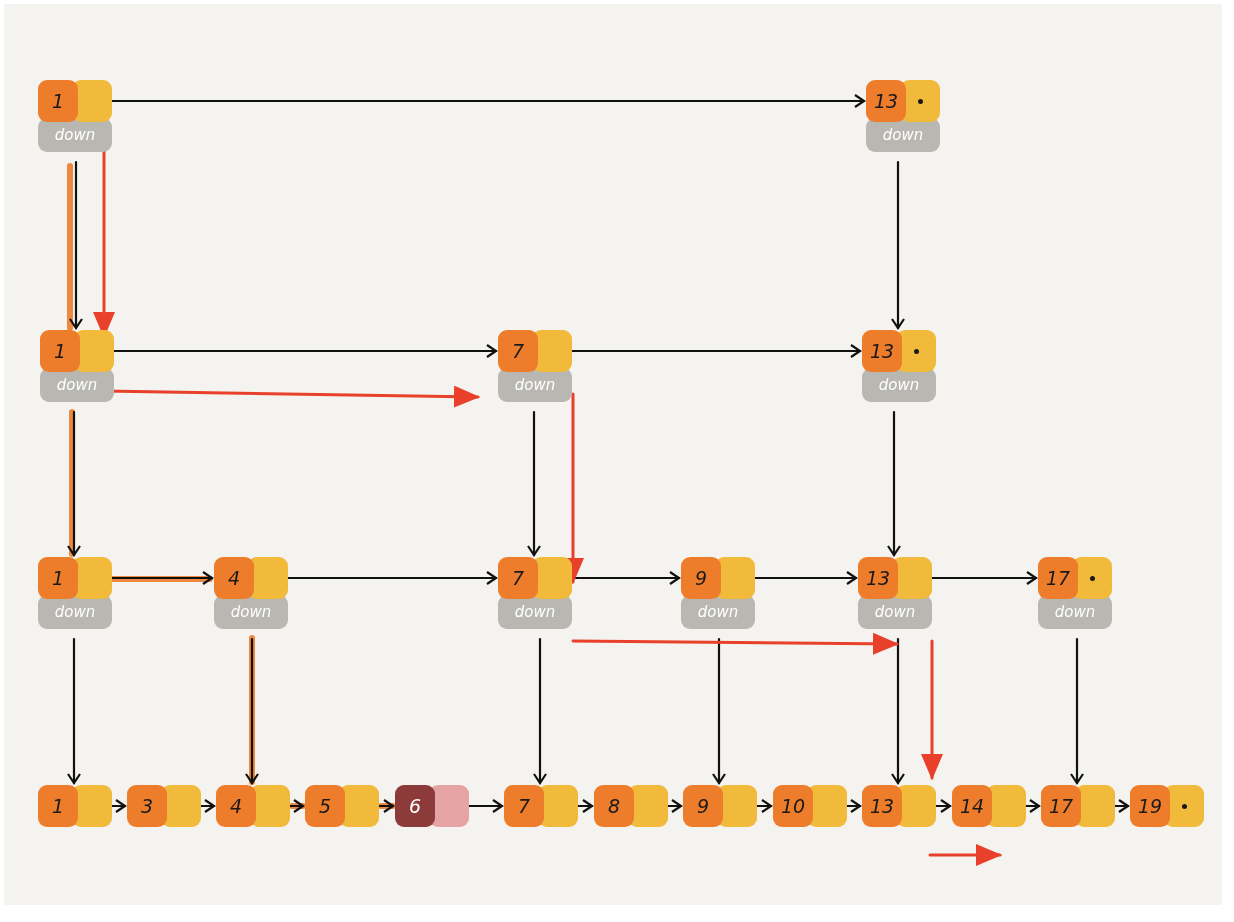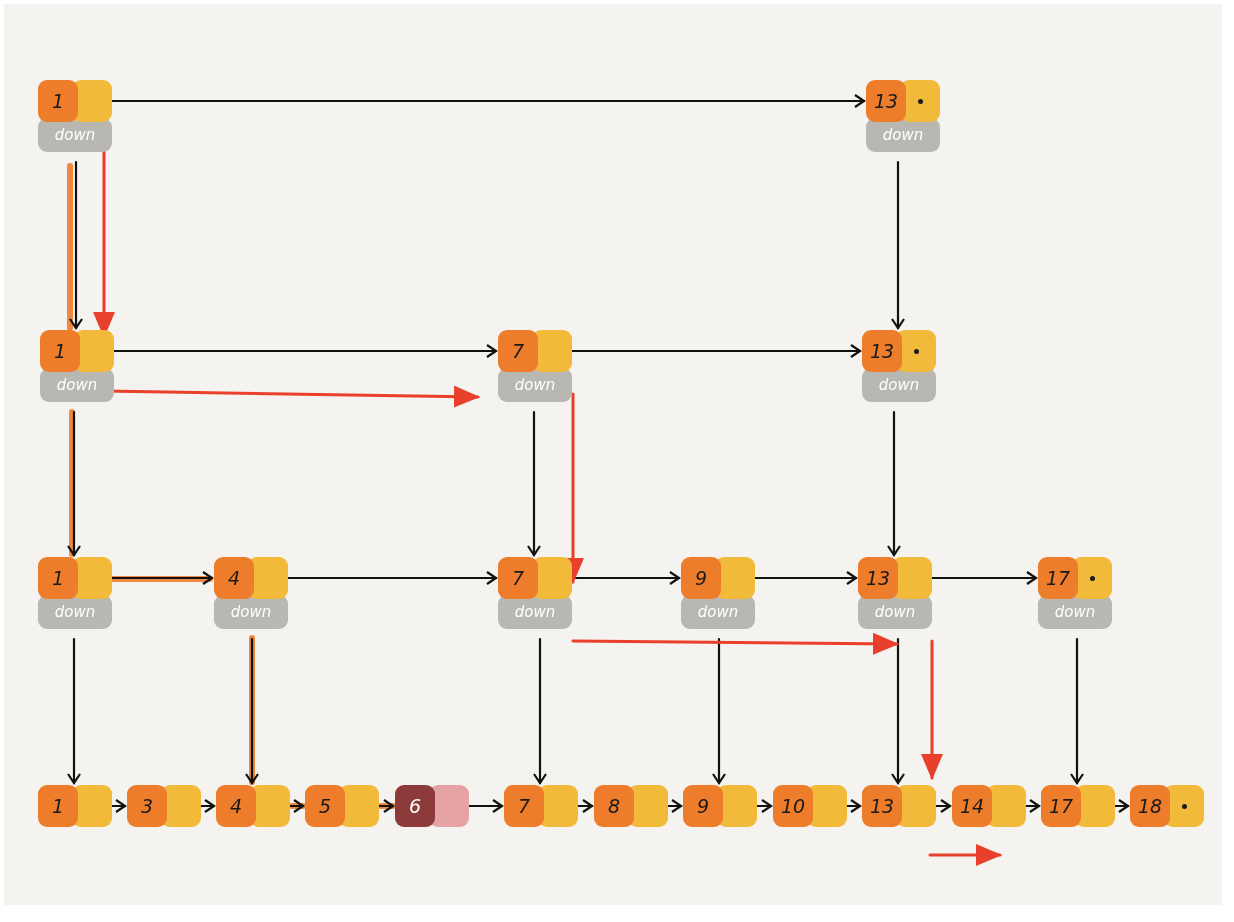--- a/index.html
+++ b/index.html
@@ -191,19 +191,19 @@
       </div>
       <div class="node" style="left: 948px; top: 781px;">
         <div class="key" style="background: rgb(238, 125, 43);">14</div>
         <div class="next" style="background: rgb(241, 186, 59);"></div>
       </div>
       <div class="node" style="left: 1037px; top: 781px;">
         <div class="key" style="background: rgb(238, 125, 43);">17</div>
         <div class="next" style="background: rgb(241, 186, 59);"></div>
       </div>
       <div class="node" style="left: 1126px; top: 781px;">
-        <div class="key" style="background: rgb(238, 125, 43);">18</div>
+        <div class="key" style="background: rgb(238, 125, 43);">19</div>
         <div class="next" style="background: rgb(241, 186, 59);">
           <span class="dot"></span>
         </div>
       </div>
     </div>
 </div>
 
 </body></html>

